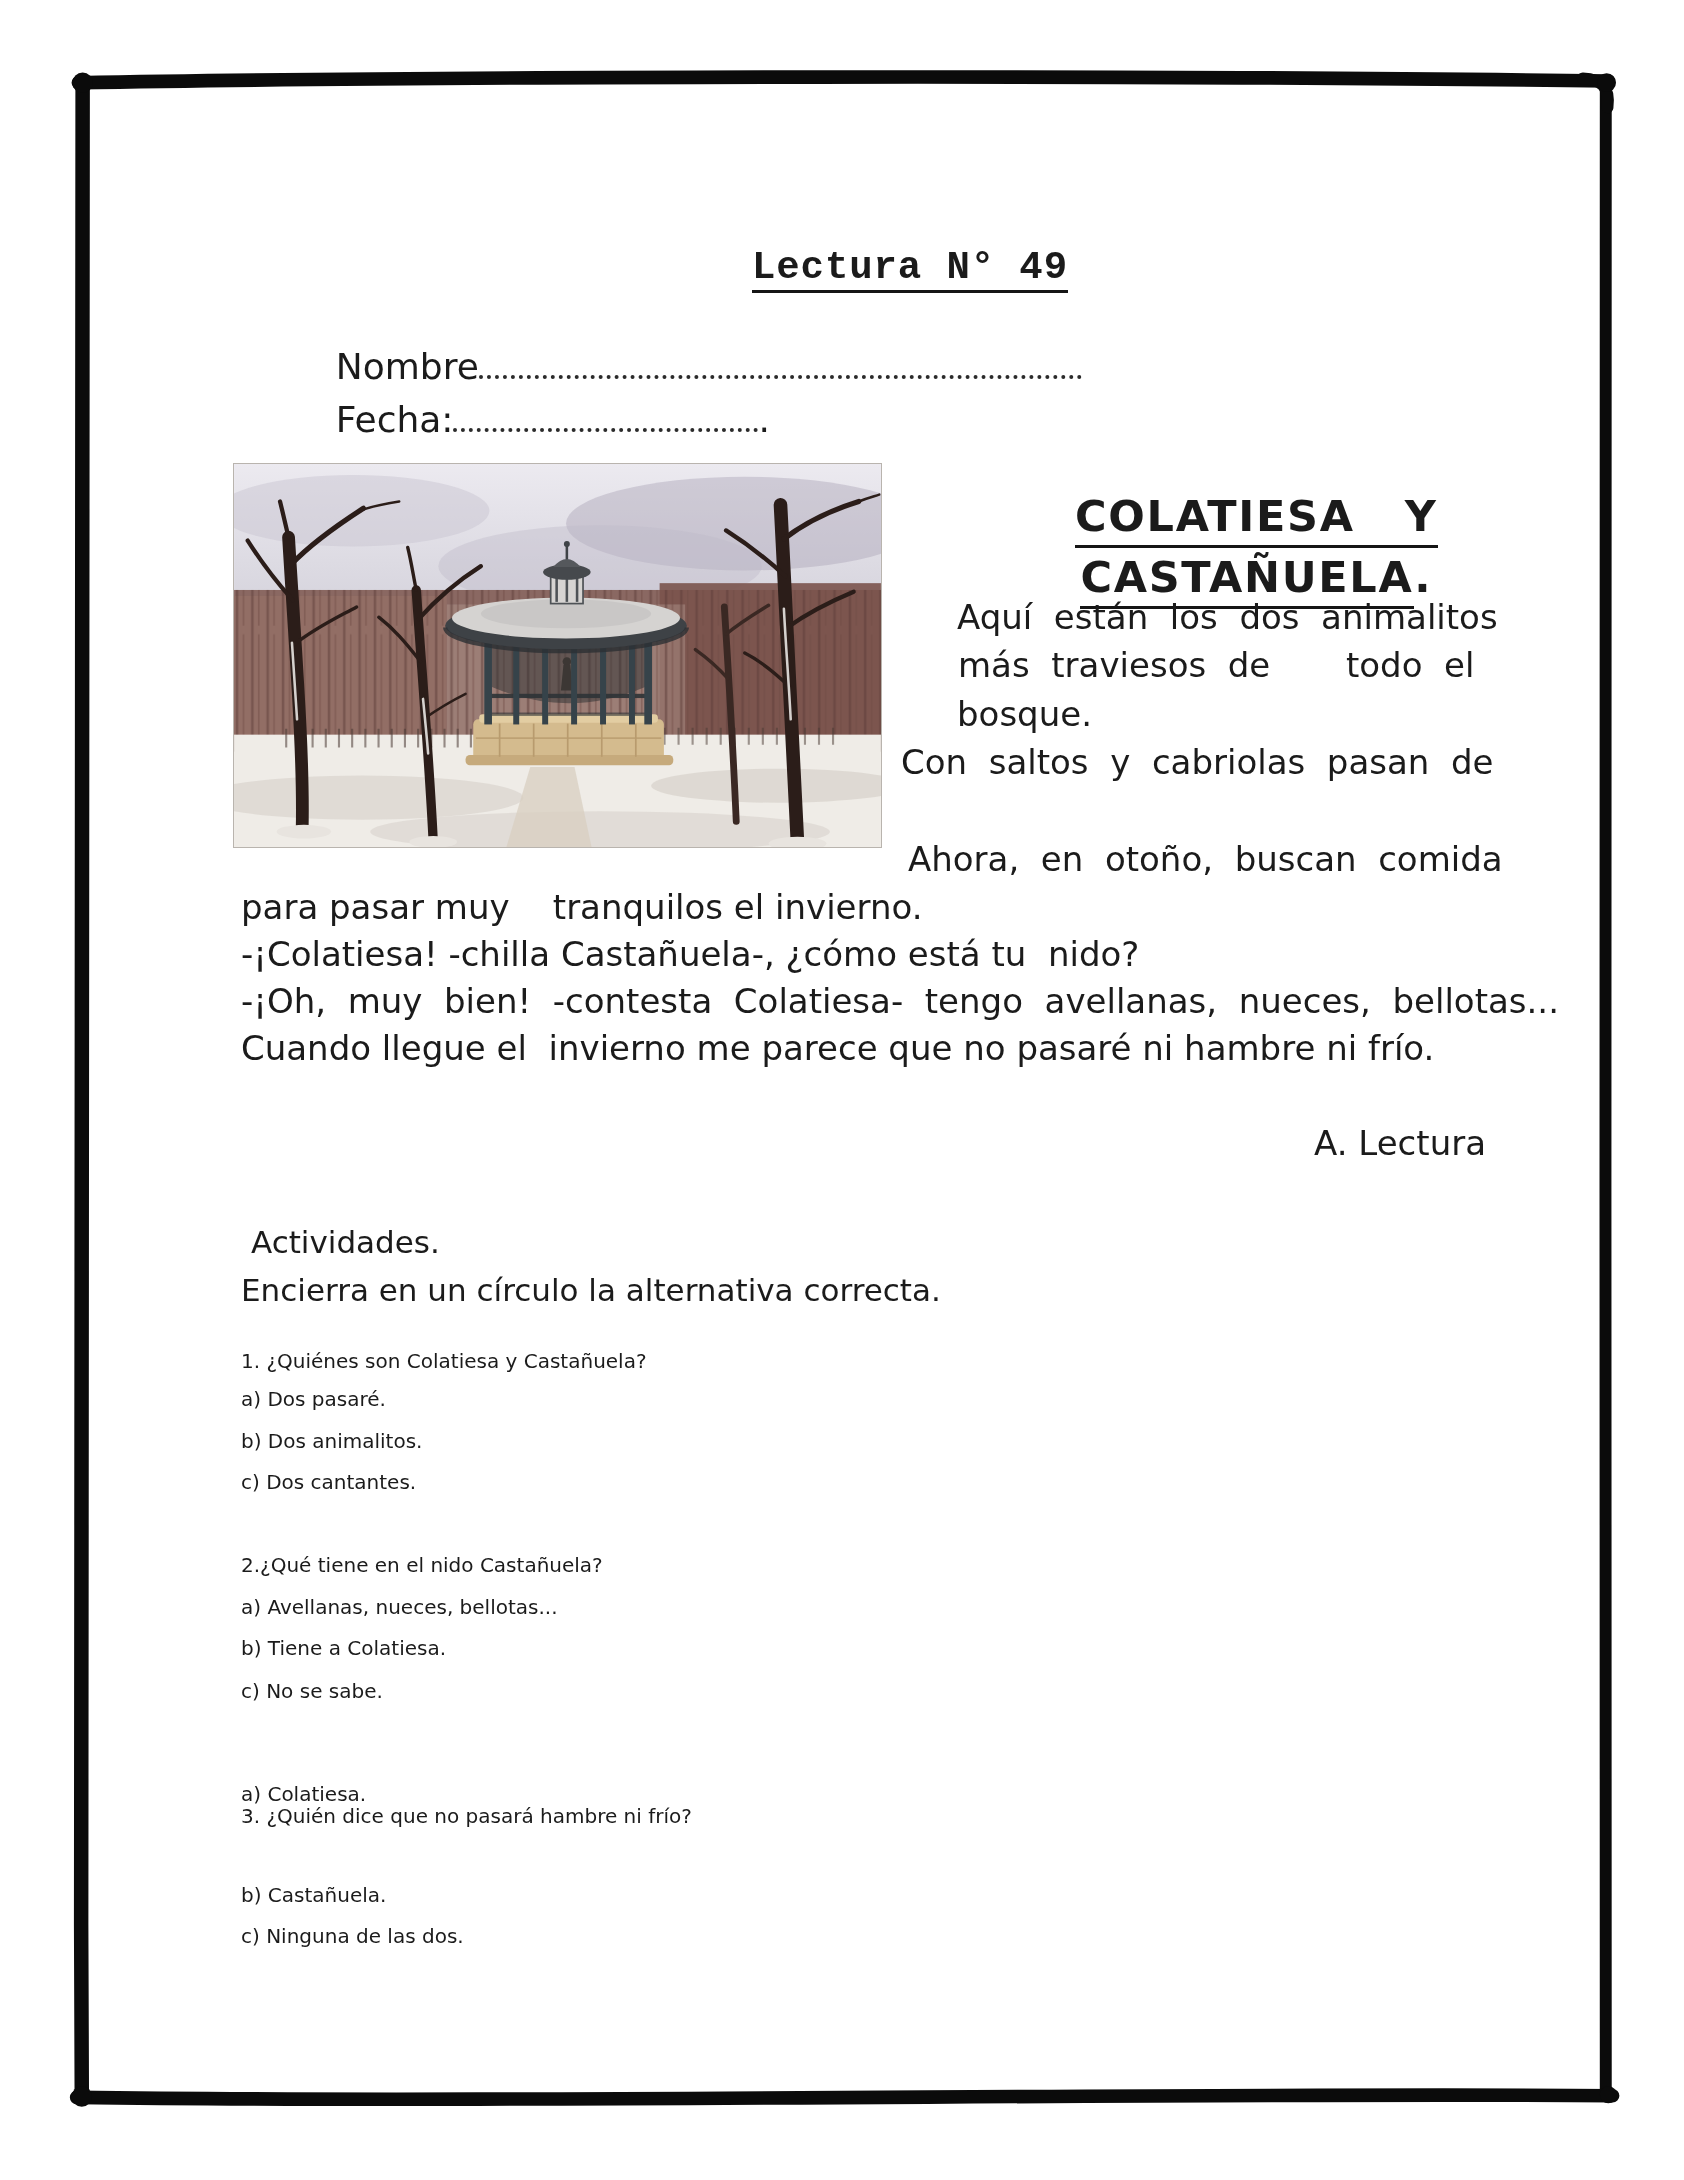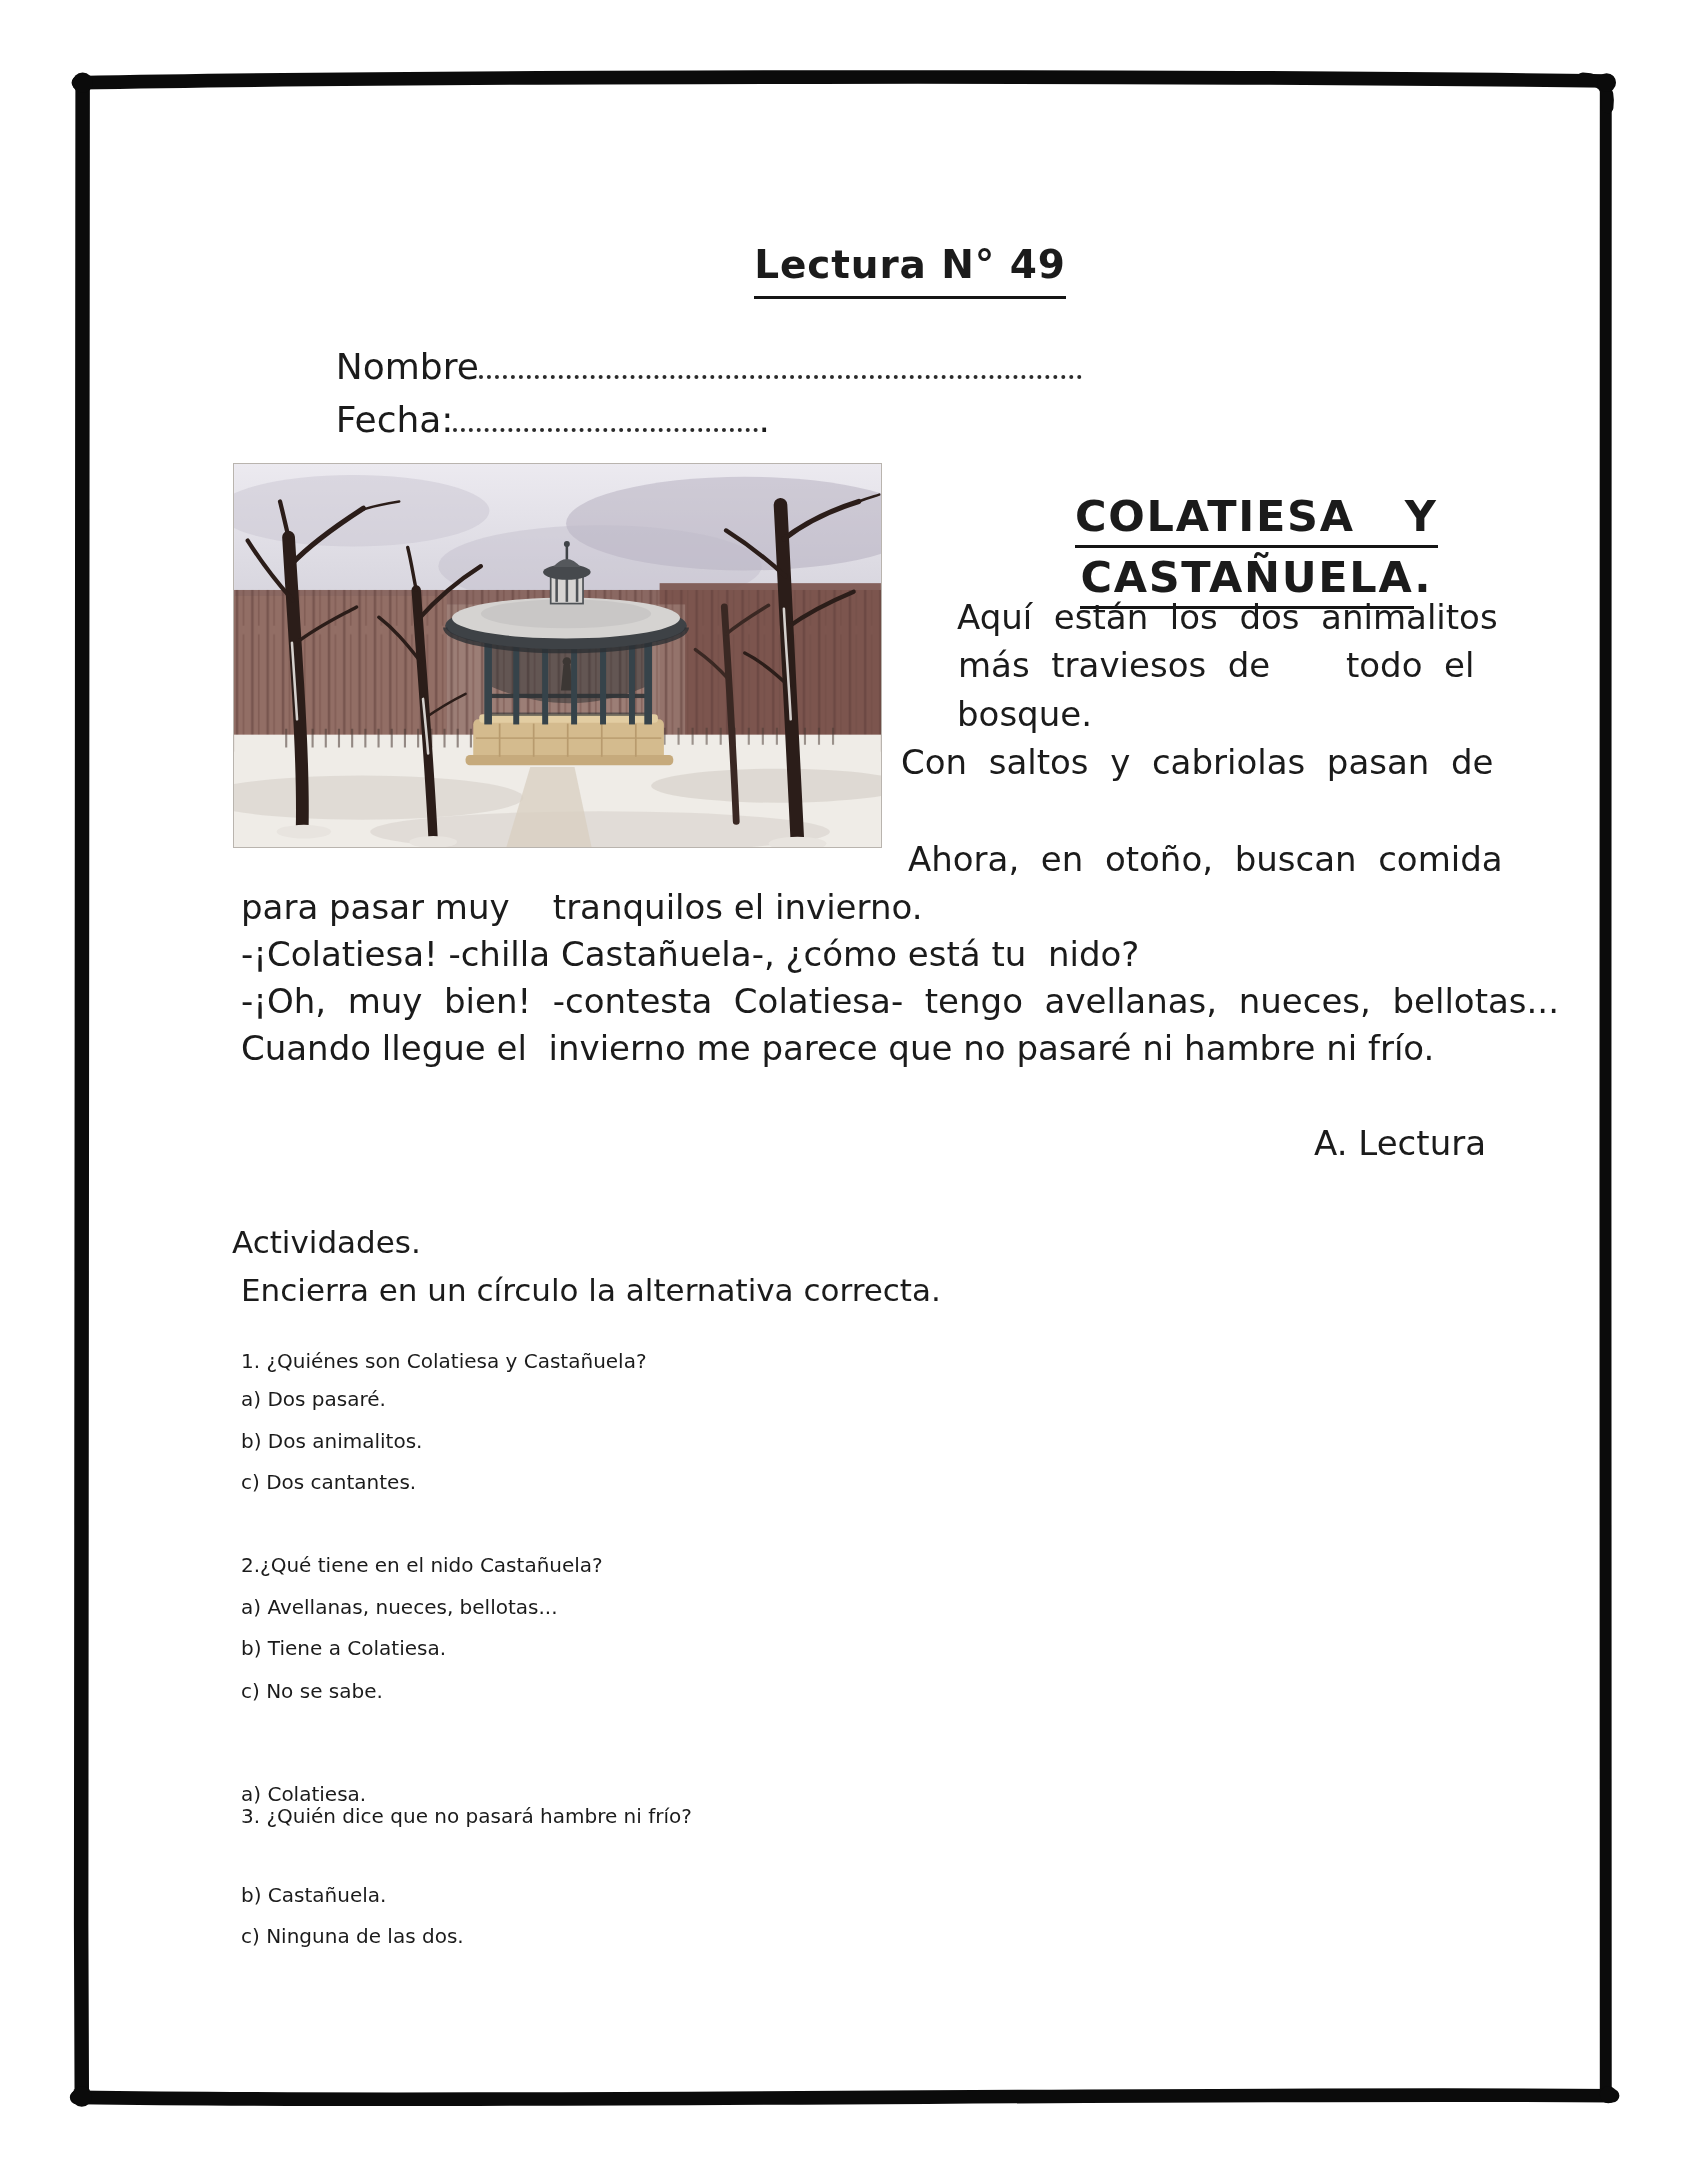--- a/index.html
+++ b/index.html
@@ -6,21 +6,21 @@
   body { width:1685px; height:2181px; overflow:hidden;
          font-family:"DejaVu Sans", sans-serif; color:#1b1b1b; }
   .page { position:relative; width:1685px; height:2181px; background:#ffffff; }
   .abs { position:absolute; white-space:pre; line-height:1; }
   .fs34 { font-size:20px; }
   .fs36 { font-size:31px; }
   .fs40 { font-size:34px; }
   .fs42 { font-size:36px; }
   .title-main { font-size:39px; font-weight:bold; letter-spacing:0.9px; }
   .title-story { font-size:43px; font-weight:bold; letter-spacing:1.7px; }
-  .ul  { border-bottom:3.4px solid #151515; padding-bottom:9px; }
+  .ul  { border-bottom:3.4px solid #151515; padding-bottom:0;font-family:Liberation Mono, monospace; }
   .ul2 { border-bottom:3.4px solid #151515; padding-bottom:4.3px; }
   .leader { display:inline-block; height:0; border-bottom:4.3px dotted #2b2b2b; }
   .frame { position:absolute; left:0; top:0; pointer-events:none; }
   .painting { position:absolute; left:234px; top:464px; width:647px; height:383px;
               outline:0.9px solid #b9b4ae; }
 </style>
 </head>
 <body>
 
 <div class="page">
@@ -177,21 +177,21 @@
   <div class="abs fs40" style="left:957px; top:697px;">bosque.</div>
   <div class="abs fs40" style="left:901px; top:745px;">Con  saltos  y  cabriolas  pasan  de</div>
   <div class="abs fs40" style="left:908px; top:842px;">Ahora,  en  otoño,  buscan  comida</div>
   <div class="abs fs40" style="left:241px; top:890px;">para pasar muy    tranquilos el invierno.</div>
   <div class="abs fs40" style="left:241px; top:937px;">-¡Colatiesa! -chilla Castañuela-, ¿cómo está tu  nido?</div>
   <div class="abs fs40" style="left:241px; top:984px;">-¡Oh,  muy  bien!  -contesta  Colatiesa-  tengo  avellanas,  nueces,  bellotas...</div>
   <div class="abs fs40" style="left:241px; top:1031px;">Cuando llegue el  invierno me parece que no pasaré ni hambre ni frío.</div>
 
   <div class="abs fs40" style="left:1060px; top:1126px; width:426px; text-align:right;">A. Lectura</div>
 
-  <div class="abs fs36" style="left:232px; top:1227px;text-align:right;">Actividades.</div>
+  <div class="abs fs36" style="left:251px; top:1227px;text-align:right;">Actividades.</div>
   <div class="abs fs36" style="left:241px; top:1275px;">Encierra en un círculo la alternativa correcta.</div>
 
   <div class="abs fs34" style="left:241px; top:1351px;">1. ¿Quiénes son Colatiesa y Castañuela?</div>
   <div class="abs fs34" style="left:241px; top:1389px;">a) Dos pasaré.</div>
   <div class="abs fs34" style="left:241px; top:1431px;">b) Dos animalitos.</div>
   <div class="abs fs34" style="left:241px; top:1472px;">c) Dos cantantes.</div>
 
   <div class="abs fs34" style="left:241px; top:1555px;">2.¿Qué tiene en el nido Castañuela?</div>
   <div class="abs fs34" style="left:241px; top:1597px;">a) Avellanas, nueces, bellotas...</div>
   <div class="abs fs34" style="left:241px; top:1638px;">b) Tiene a Colatiesa.</div>

